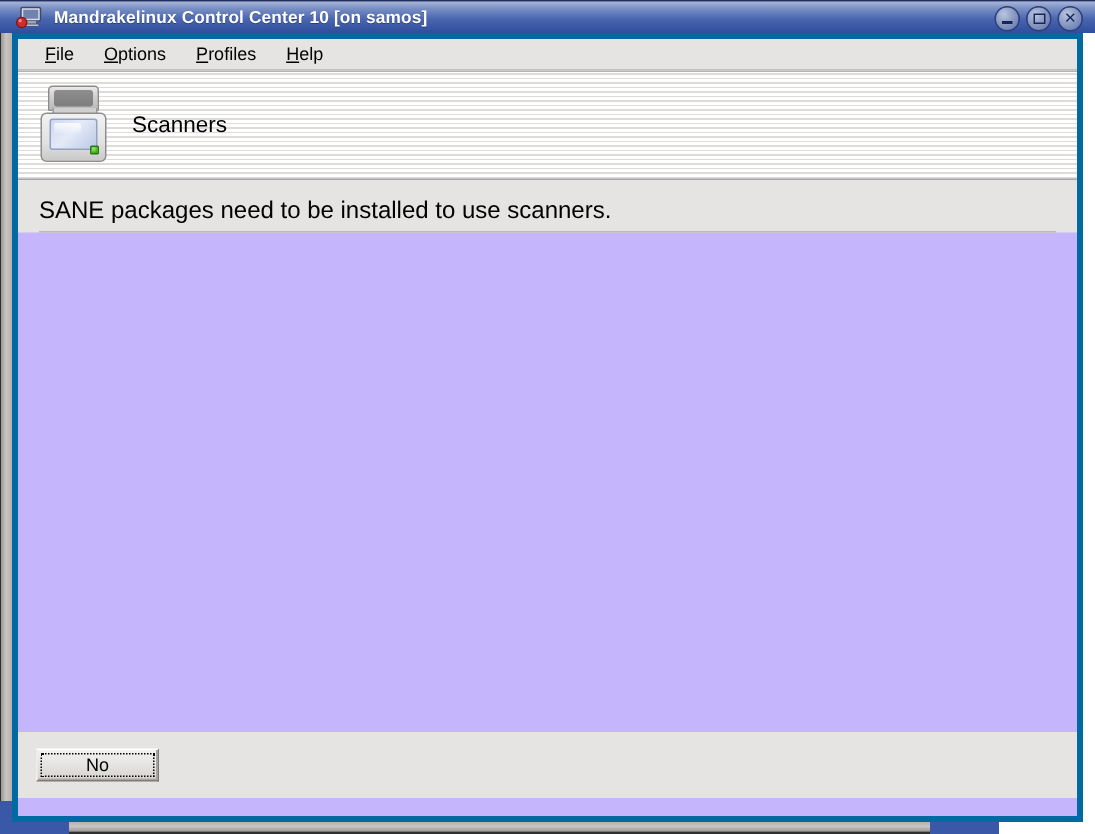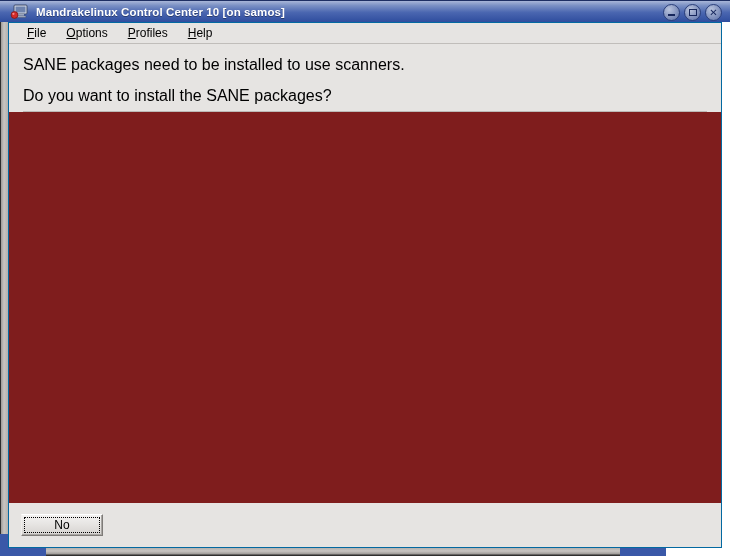--- a/index.html
+++ b/index.html
@@ -141,22 +141,22 @@
     box-sizing: border-box;
   }
 
   
   #client {
     position: absolute;
     left: 8px;
     top: 22px;
     width: 714px;
     height: 526px;
-    background: #7f1d1d;
-    border: 1px solid #0369a1;
+    background: #c4b5fd;
+    border: 4px solid #0369a1;
     box-sizing: border-box;
     overflow: hidden;
   }
 
   
   #menubar {
     height: 21px;
     background: #e6e4e2;
     border-bottom: 1px solid #c0bdba;
     display: flex;
@@ -316,21 +316,21 @@
   #body-filler {
     flex: 1 1 auto;
     background: #e6e4e2;
   }
 
   
   #buttonbar {
     position: absolute;
     left: 0;
     right: 0;
-    bottom: 0;
+    bottom: 12px;
     height: 44px;
     background: #e6e4e2;
     display: flex;
     align-items: center;
     justify-content: space-between;
     padding: 0 12px;
     box-sizing: border-box;
   }
   .btn {
     min-width: 80px;
@@ -405,24 +405,41 @@
 
   <div id="client">
 
     <div id="menubar">
       <div class="menu-item"><u>F</u>ile</div>
       <div class="menu-item"><u>O</u>ptions</div>
       <div class="menu-item"><u>P</u>rofiles</div>
       <div class="menu-item"><u>H</u>elp</div>
     </div>
 
+    <div id="banner">
+      <div id="banner-top-rule"></div>
+
+      <div id="scanner-icon">
+        <div class="sc-lid">
+          <div class="sc-lid-inner"></div>
+        </div>
+        <div class="sc-hinge"></div>
+        <div class="sc-body">
+          <div class="sc-glass">
+            <div class="sc-glass-shine"></div>
+          </div>
+          <div class="sc-led"></div>
+        </div>
+      </div>
+
+      <div id="banner-title">Scanners</div>
+    </div>
 
     <div id="message-area">
       <div class="msg-line" id="msg-info">SANE packages need to be installed to use scanners.</div>
-      <div class="msg-line" id="msg-question">Do you want to install the SANE packages?</div>
       <div id="msg-separator"></div>
     </div>
 
     <div id="body-filler"></div>
 
     <div id="buttonbar">
       <div class="btn focused" id="btn-no">No</div>
     </div>
 
   </div>

